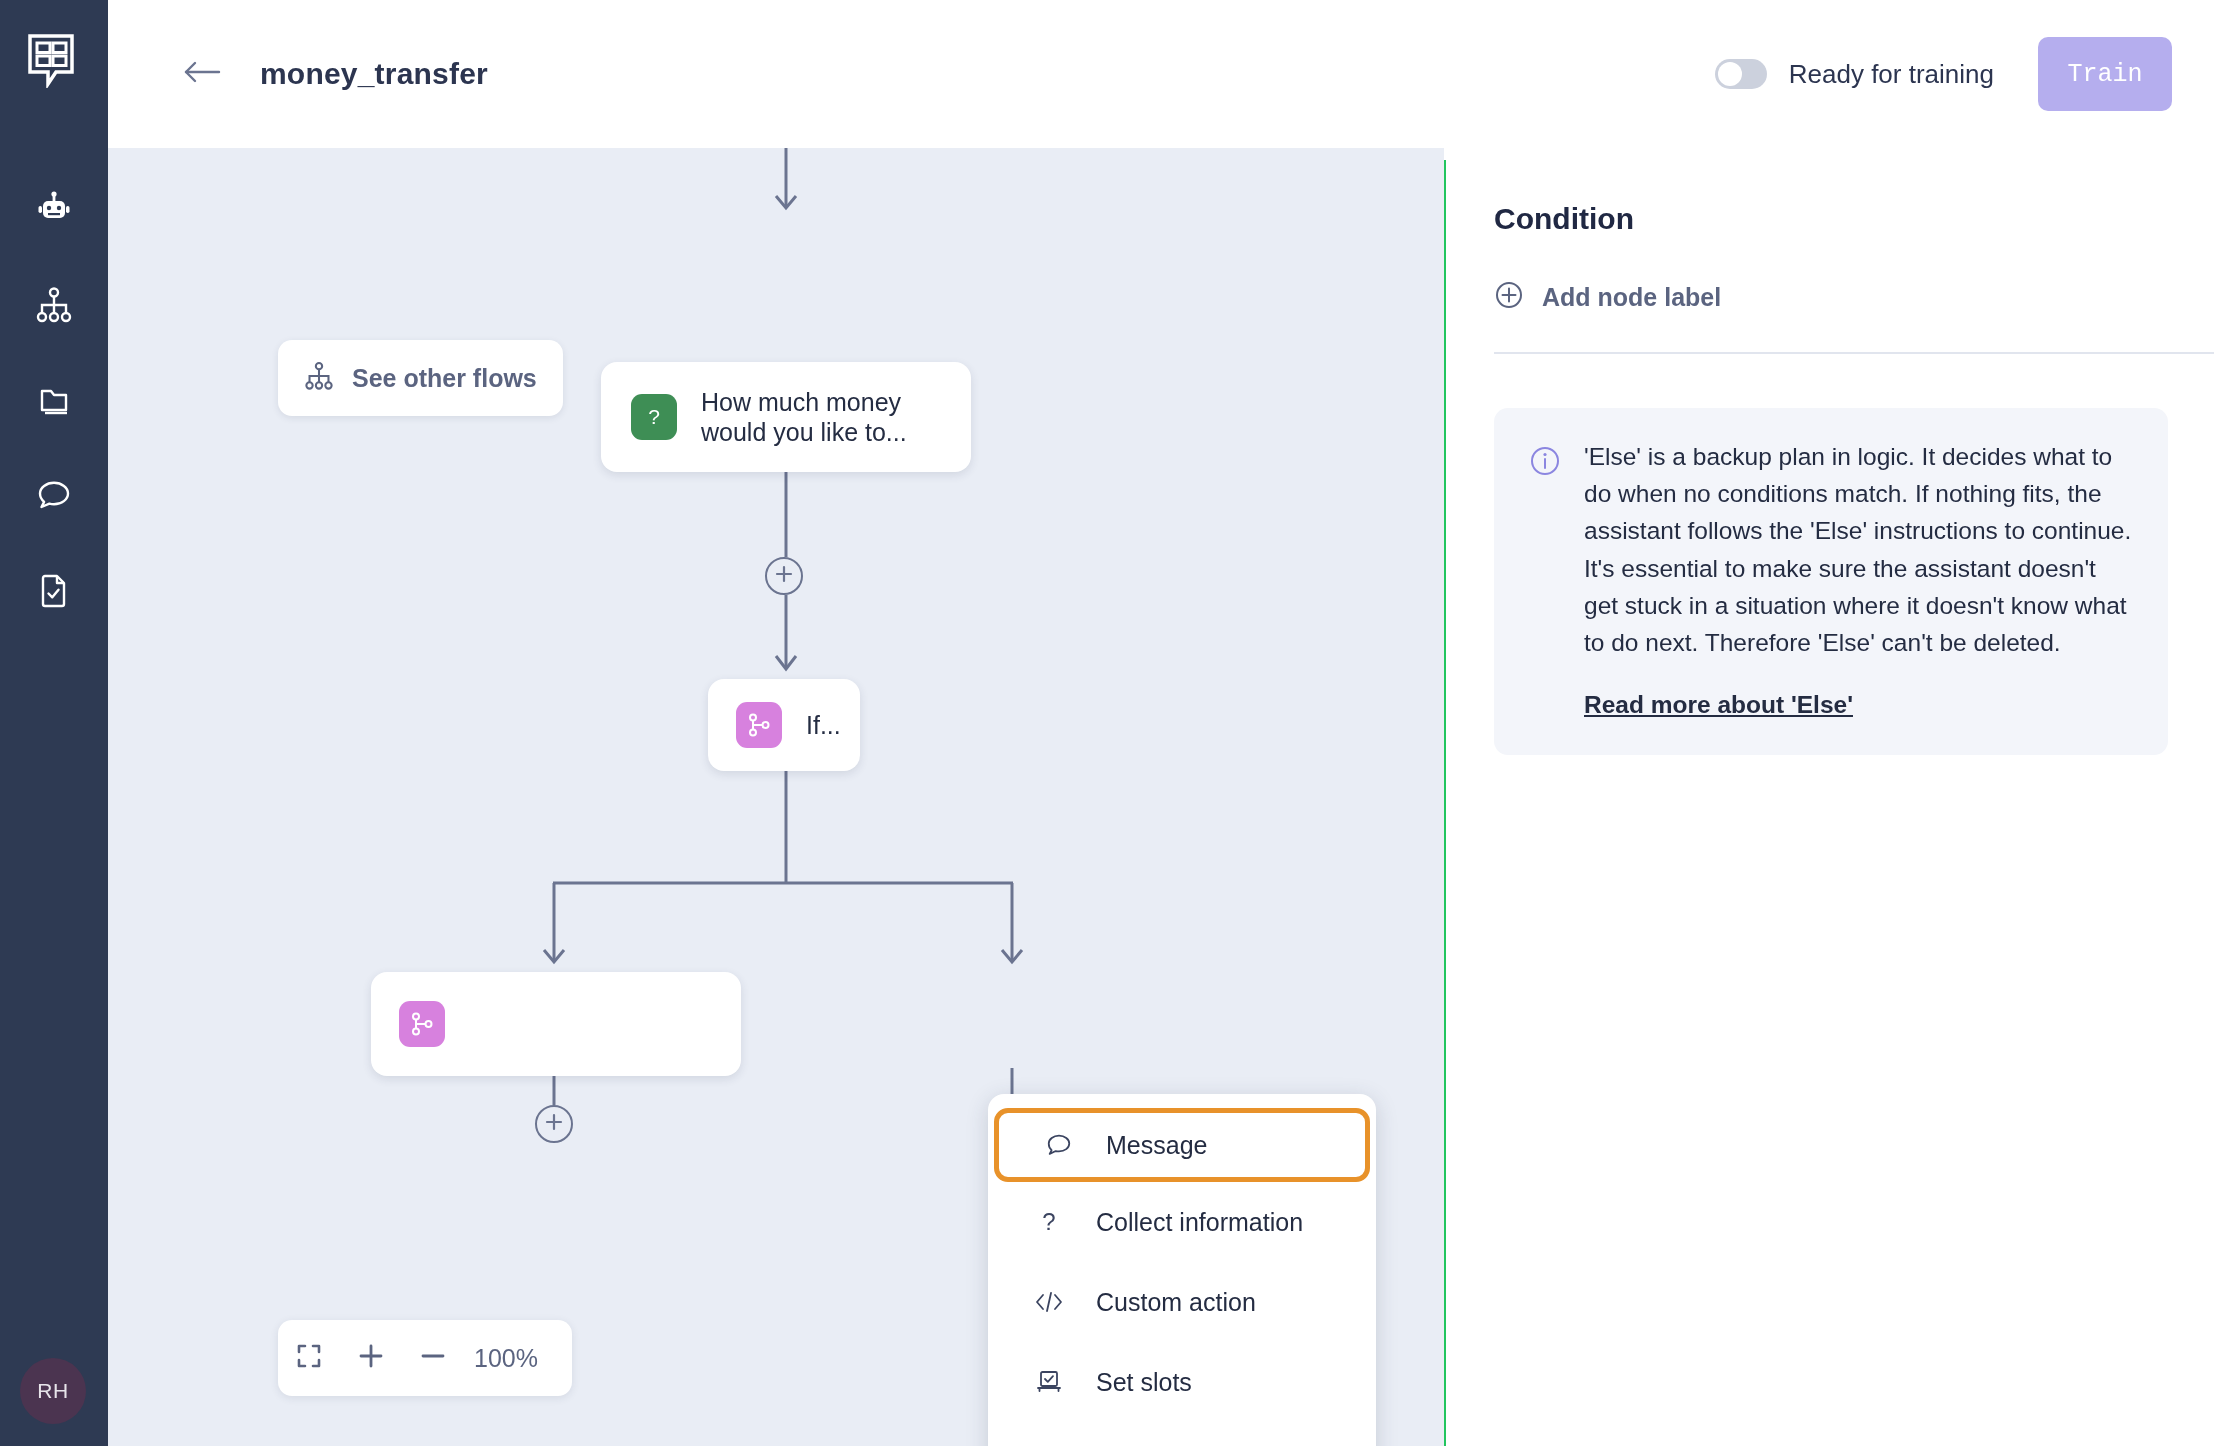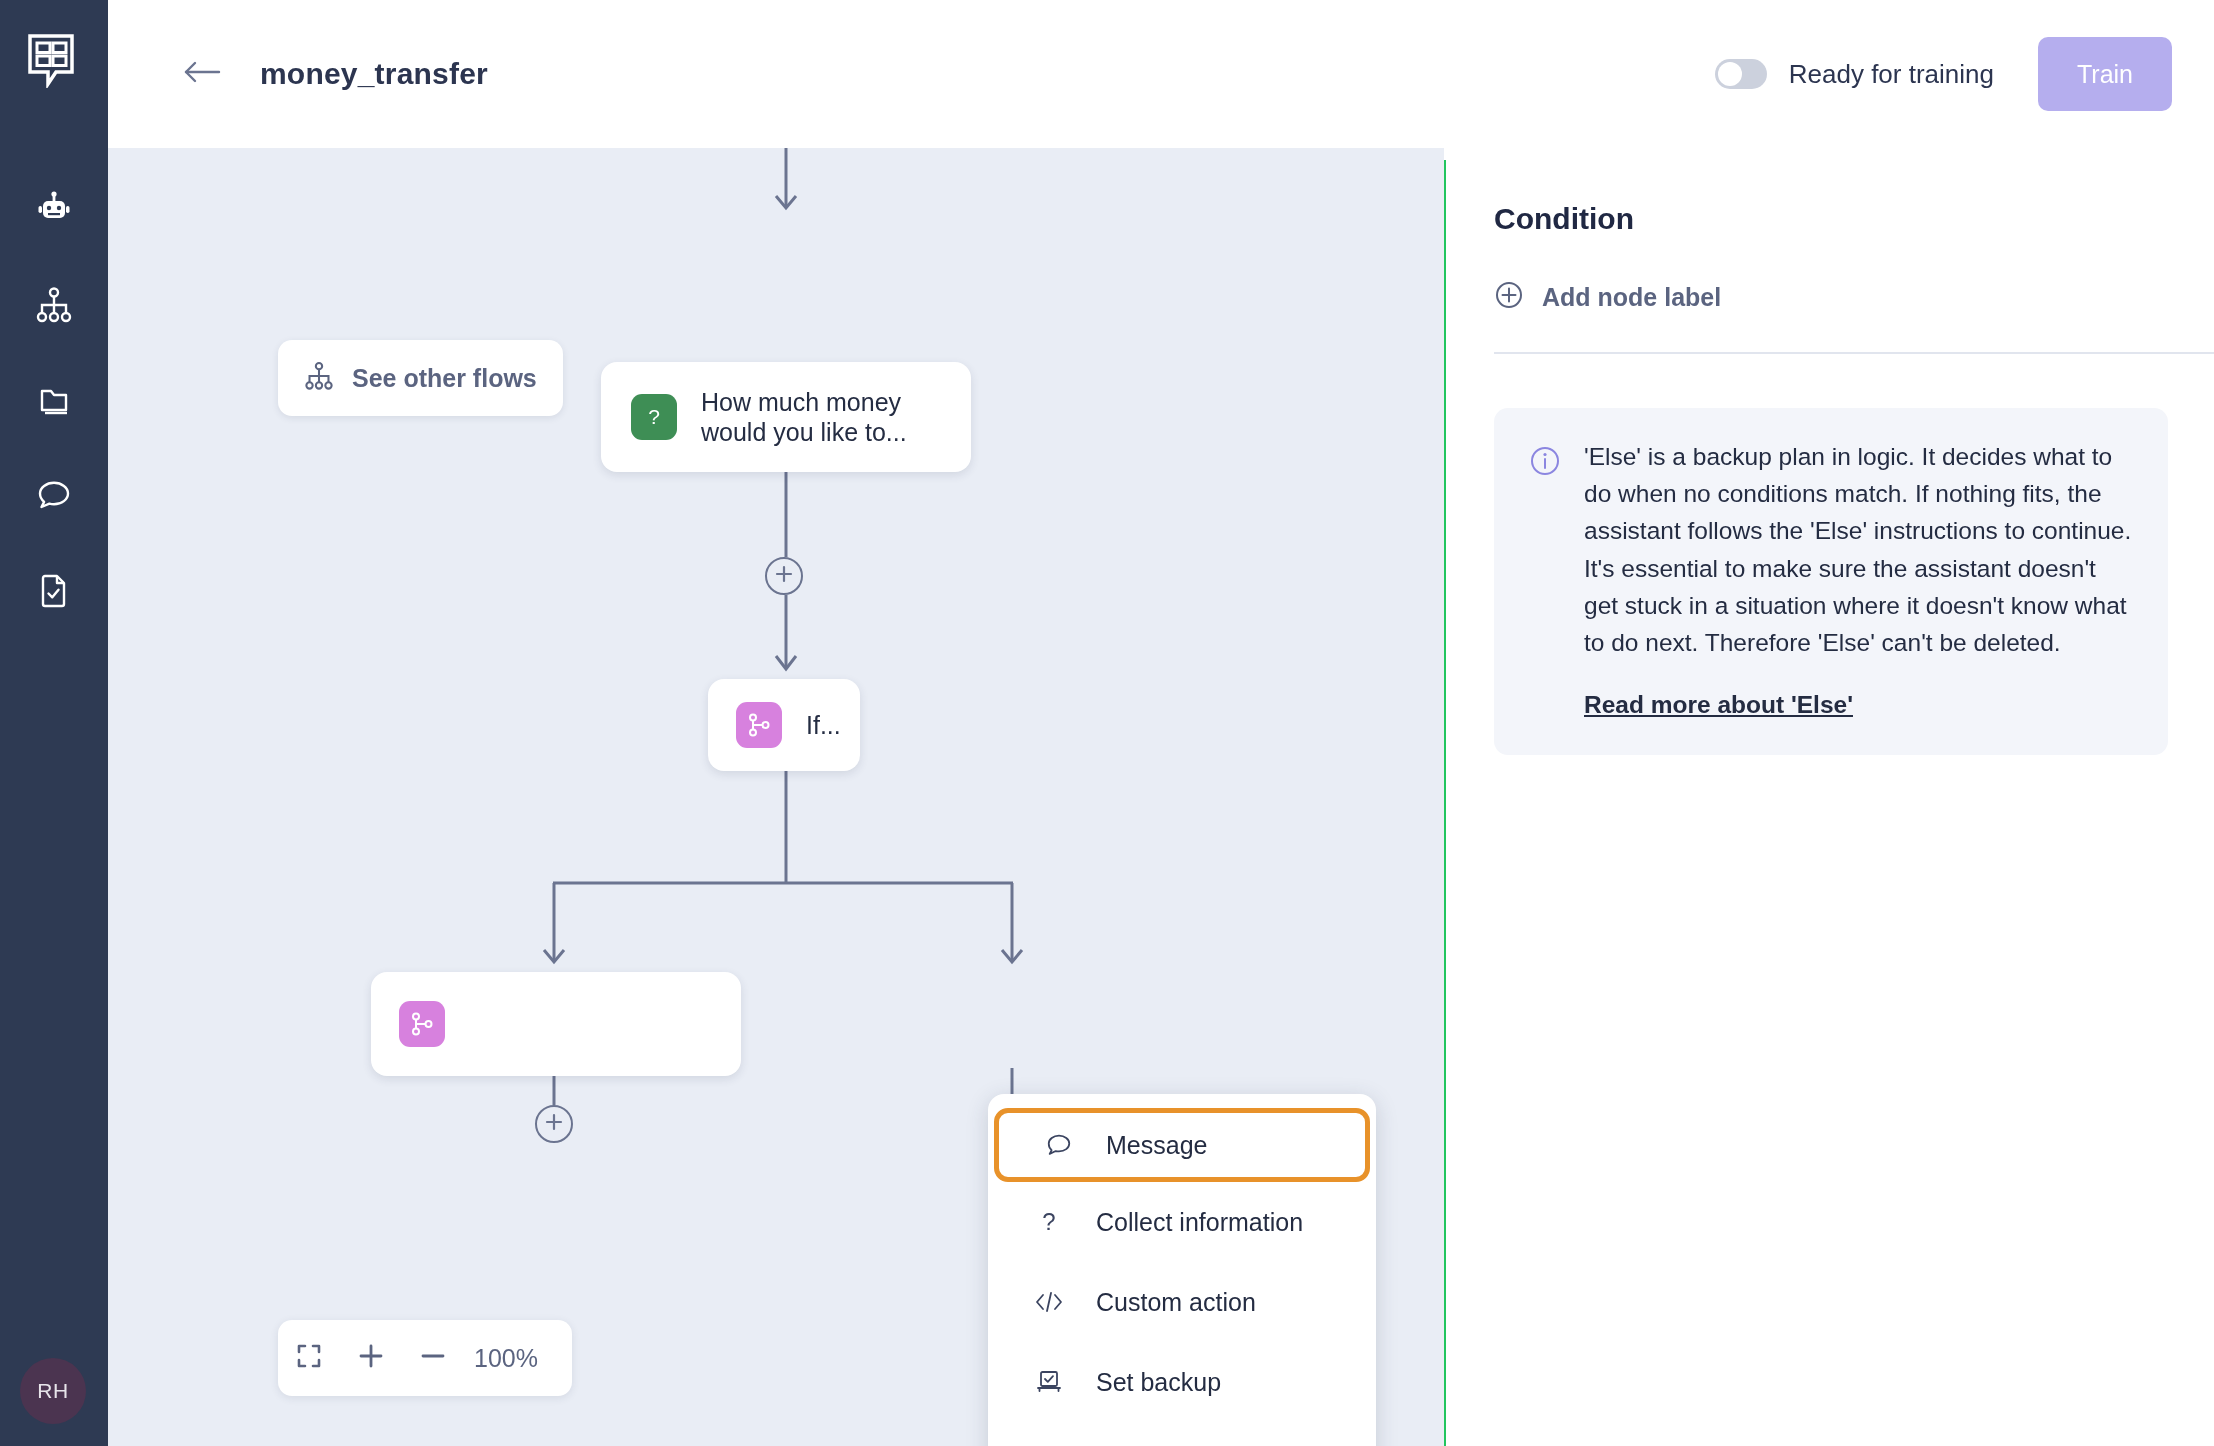--- a/index.html
+++ b/index.html
@@ -78,21 +78,21 @@
   }
   .train-btn {
     margin-left: 44px;
     width: 134px; height: 74px;
     border-radius: 10px;
     background: #b5aeee;
     color: #ffffff;
     font-size: 25px;
     display: flex; align-items: center; justify-content: center;
     border: none; cursor: pointer;
-    font-family: Liberation Sans, sans-serif;
+    font-family: Liberation Mono, monospace;
   }
 
   
   .canvas {
     position: absolute; top: 148px; left: 0;
     width: 1336px; height: 1298px;
     background: #e9edf5;
     overflow: hidden;
   }
   .canvas-svg { position: absolute; top: 0; left: 0; }
@@ -442,21 +442,21 @@
           <span>Custom action</span>
         </div>
         <div class="ctx-item">
           <span class="cic">
             <svg width="28" height="26" viewBox="0 0 28 26" fill="none" stroke="#3b4460" stroke-width="1.8" stroke-linejoin="round">
               <rect x="6" y="3" width="16" height="14" rx="1.5"></rect>
               <path d="M10 10 l2.8 2.8 L18 7.2" stroke-linecap="round"></path>
               <path d="M3 19 h22 M4.5 19 v3 M23.5 19 v3" stroke-linecap="round"></path>
             </svg>
           </span>
-          <span>Set backup</span>
+          <span>Set slots</span>
         </div>
         <div class="ctx-item">
           
           
         </div>
       </div>
 
       <div class="zoom-bar">
         <div class="zb">
           <span>

